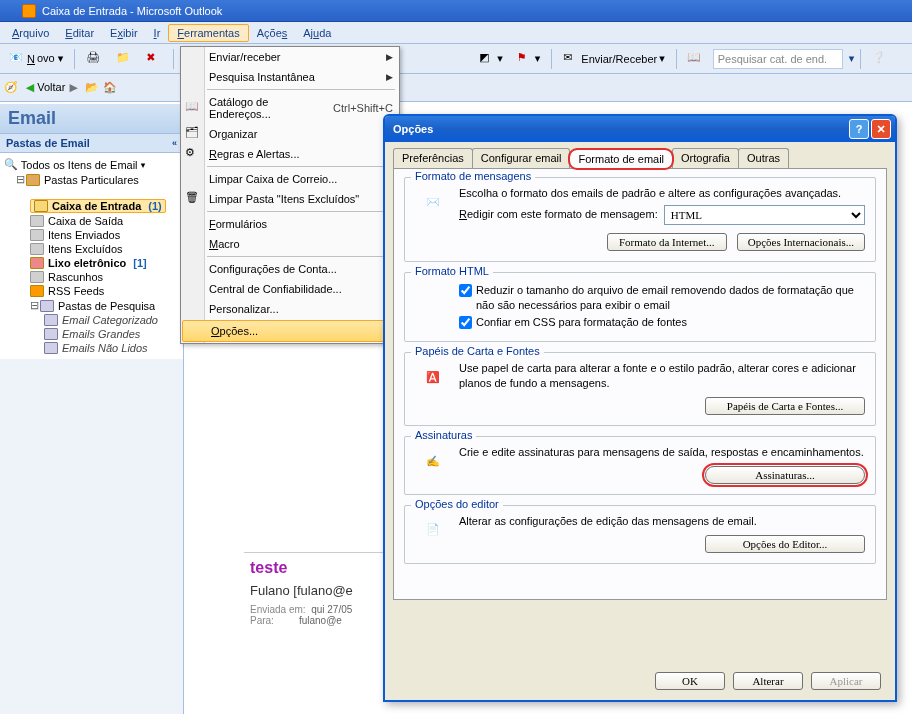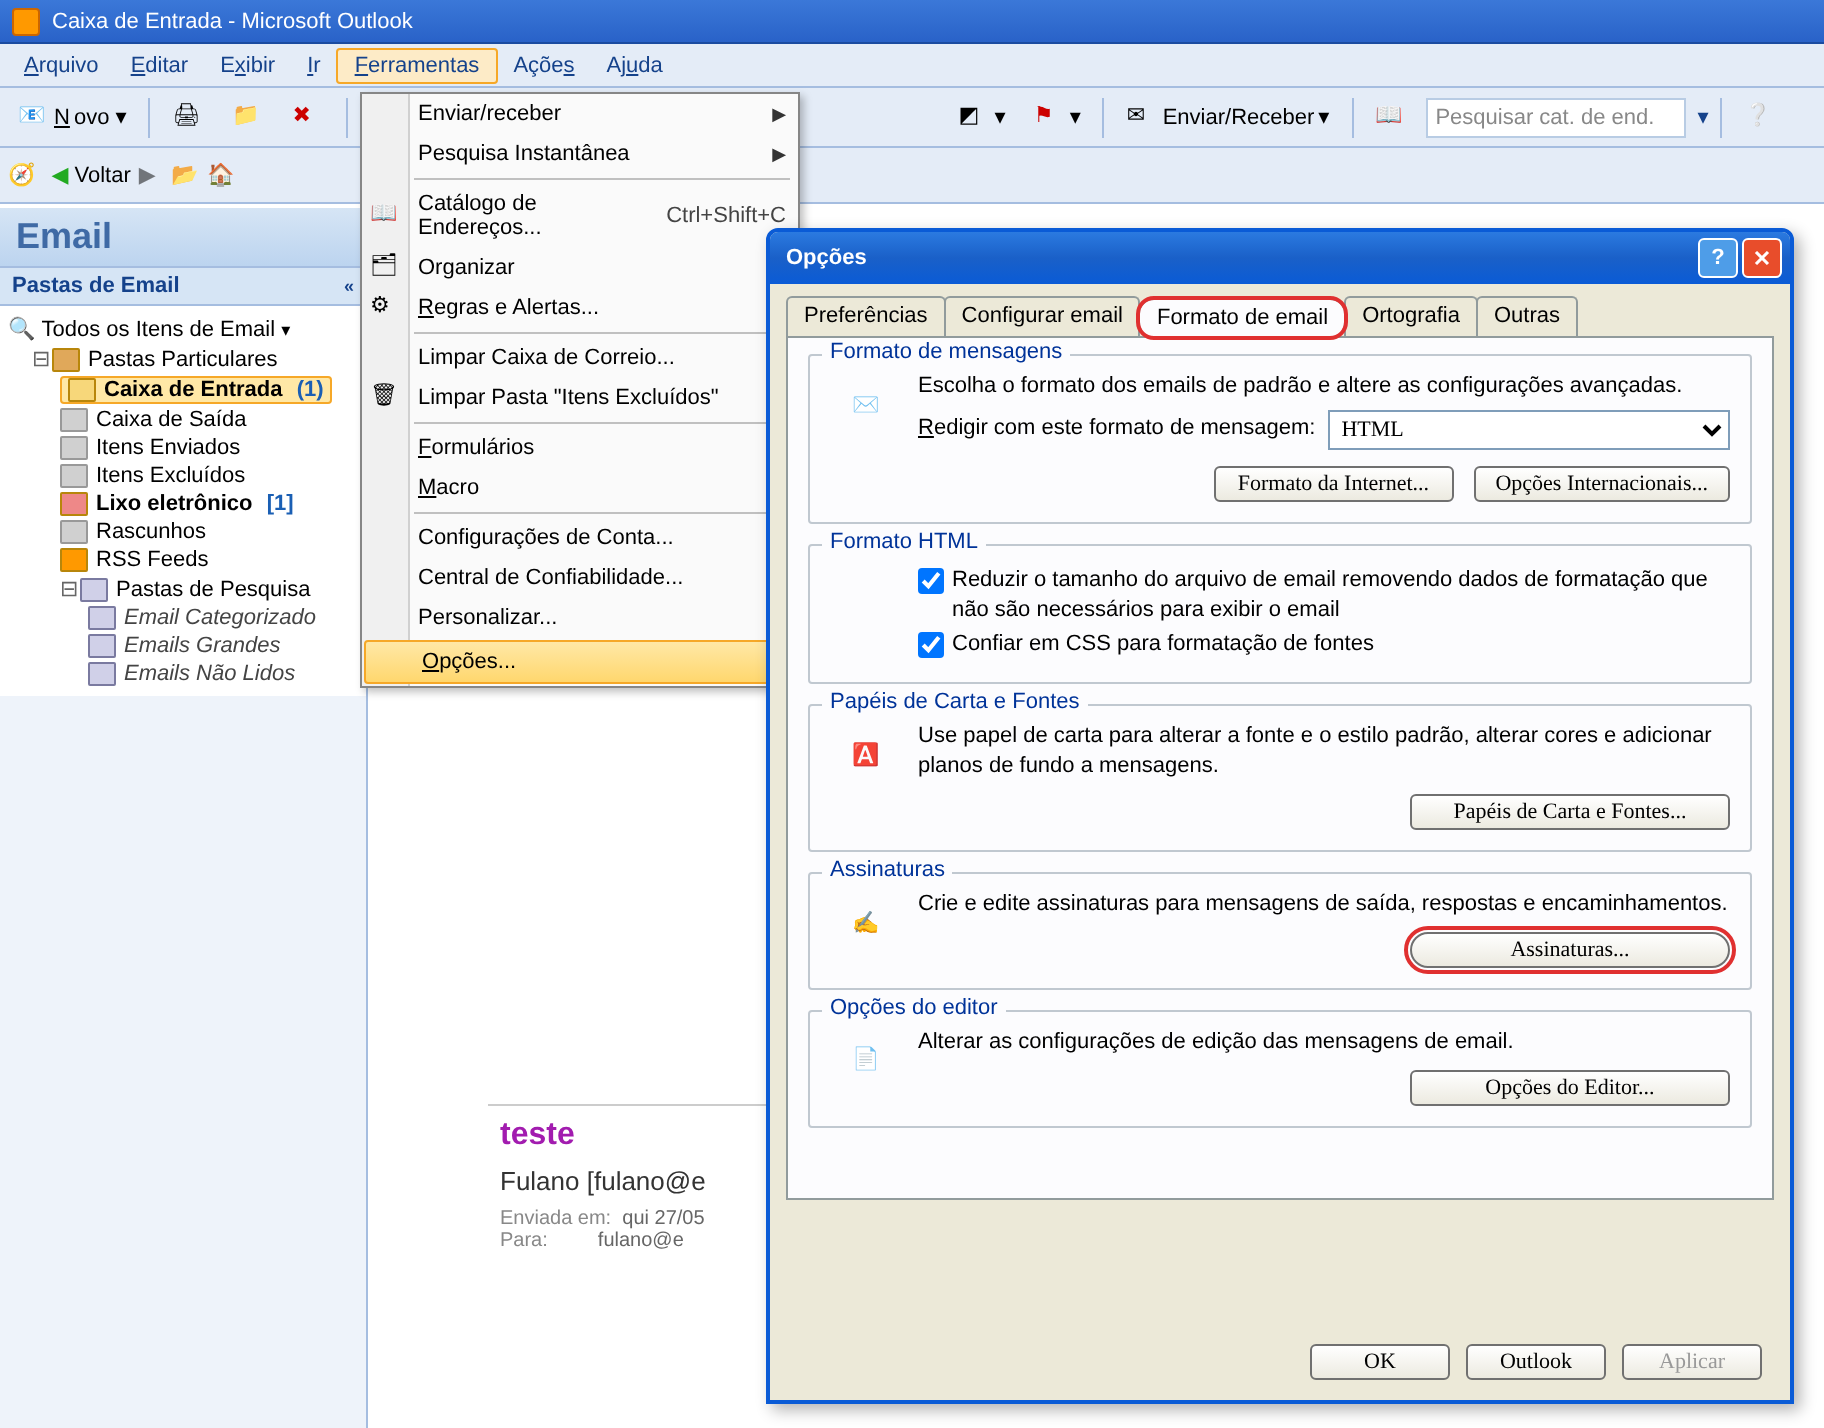--- a/index.html
+++ b/index.html
@@ -1,17 +1,17 @@
 <!DOCTYPE html>
 <html><head>
 <meta charset="utf-8">
 <style>
 * { box-sizing: border-box; margin: 0; padding: 0; }
 body { font-family: Tahoma, sans-serif; font-size: 11px; background: #fff; width: 912px; height: 714px; overflow: hidden; position: relative; }
-.titlebar { background: linear-gradient(#3b78d8,#2962c8); color: #fff; height: 22px; display: flex; align-items: center; padding: 0 6px; border-bottom: 1px solid #1a4ba0; }
+.titlebar { background: linear-gradient(#3b78d8,#2962c8); color: #fff; height: 22px; display: flex; align-items: center; padding: 0 22px; border-bottom: 1px solid #1a4ba0; }
 .titlebar .ticon { width: 14px; height: 14px; background: #f90; border: 1px solid #c60; margin-right: 6px; border-radius: 2px; }
 .menubar { background: #e4ecf7; border-bottom: 1px solid #a5bde0; height: 22px; display: flex; align-items: center; padding: 0 4px; }
 .menubar span { padding: 2px 8px; color: #15428b; cursor: default; }
 .menubar span u { text-decoration: underline; }
 .menubar .open { background: #fdebc7; border: 1px solid #f6a828; border-radius: 2px; }
 .toolbar { background: #e4ecf7; height: 30px; border-bottom: 1px solid #a5bde0; display: flex; align-items: center; padding: 0 4px; gap: 4px; }
 .toolbar .btn { display: inline-flex; align-items: center; padding: 2px 4px; border: 1px solid transparent; gap: 2px; }
 .toolbar .sep { width: 1px; height: 20px; background: #a5bde0; margin: 0 2px; }
 .toolbar .icon16 { width: 16px; height: 16px; display: inline-block; }
 .toolbar2 { background: #e4ecf7; height: 28px; border-bottom: 1px solid #a5bde0; display: flex; align-items: center; padding: 0 4px; gap: 4px; }
@@ -21,21 +21,21 @@
 .tree { padding: 4px 2px; background: #fff; font-size: 11px; }
 .tree .row { display: flex; align-items: center; padding: 1px 2px; white-space: nowrap; }
 .tree .ind1 { padding-left: 14px; }
 .tree .ind2 { padding-left: 28px; }
 .tree .ind3 { padding-left: 42px; }
 .tree .cnt { color: #1a5fb4; margin-left: 4px; }
 .tree .it { font-style: italic; color: #444; }
 .tree .fico { width: 14px; height: 12px; display: inline-block; margin-right: 4px; background: #f2c96b; border: 1px solid #b8860b; border-radius: 1px; }
 .tree .fico.gray { background: #d0d0d0; border-color: #999; }
 .tree .fico.search { background: #d0d0e8; border-color: #7a7aa0; }
-.tree .sel { background: #ffe8a6; border: 1px solid #f6a828; border-radius: 2px; font-weight: bold; }
+.tree .sel { background: #ffe8a6; border: 1px solid #f6a828; border-radius: 2px; font-weight: bold; margin-top: 11px; }
 .tree .exp { color: #666; width: 10px; display: inline-block; }
 
 .dropdown { position: absolute; left: 180px; top: 46px; width: 220px; background: #fafafa; border: 1px solid #868686; box-shadow: 2px 2px 4px rgba(0,0,0,.25); z-index: 5; }
 .dropdown .item { display: flex; align-items: center; padding: 4px 6px 4px 28px; position: relative; color: #000; }
 .dropdown .item .mico { position: absolute; left: 4px; width: 16px; height: 16px; }
 .dropdown .item.arrow::after { content: "▶"; position: absolute; right: 6px; font-size: 9px; color: #333; }
 .dropdown .divider { height: 1px; background: #c0c0c0; margin: 2px 4px 2px 26px; }
 .dropdown .item .sc { margin-left: auto; color: #444; }
 .dropdown .hl { background: linear-gradient(#ffe8a6,#ffd76e); border: 1px solid #f6a828; border-radius: 2px; margin: 1px; }
 .dropdown .iconstrip { position: absolute; left: 0; top: 0; bottom: 0; width: 24px; background: #f0f0f0; border-right: 1px solid #d0d0d0; }
@@ -334,16 +334,16 @@
           <div class="row-flex" style="justify-content:flex-end;margin-top:6px">
             <button class="winbtn" style="min-width:160px">Opções do Editor...</button>
           </div>
         </div>
       </div>
     </div>
 
   </div>
   <div class="footer">
     <button class="winbtn small">OK</button>
-    <button class="winbtn small">Outlook</button>
+    <button class="winbtn small">Alterar</button>
     <button class="winbtn small" disabled="">Aplicar</button>
   </div>
 </div>
 
 </body></html>

